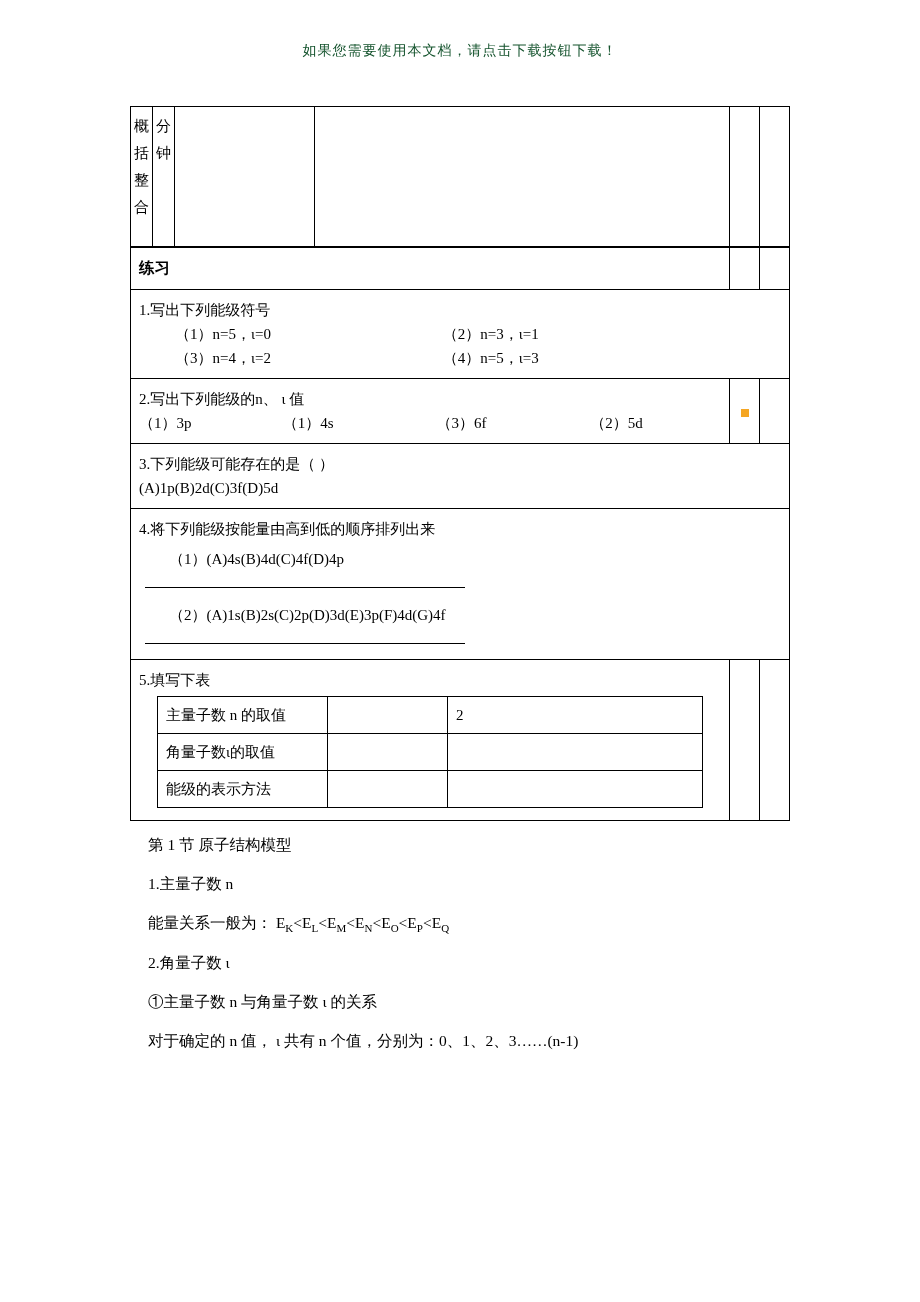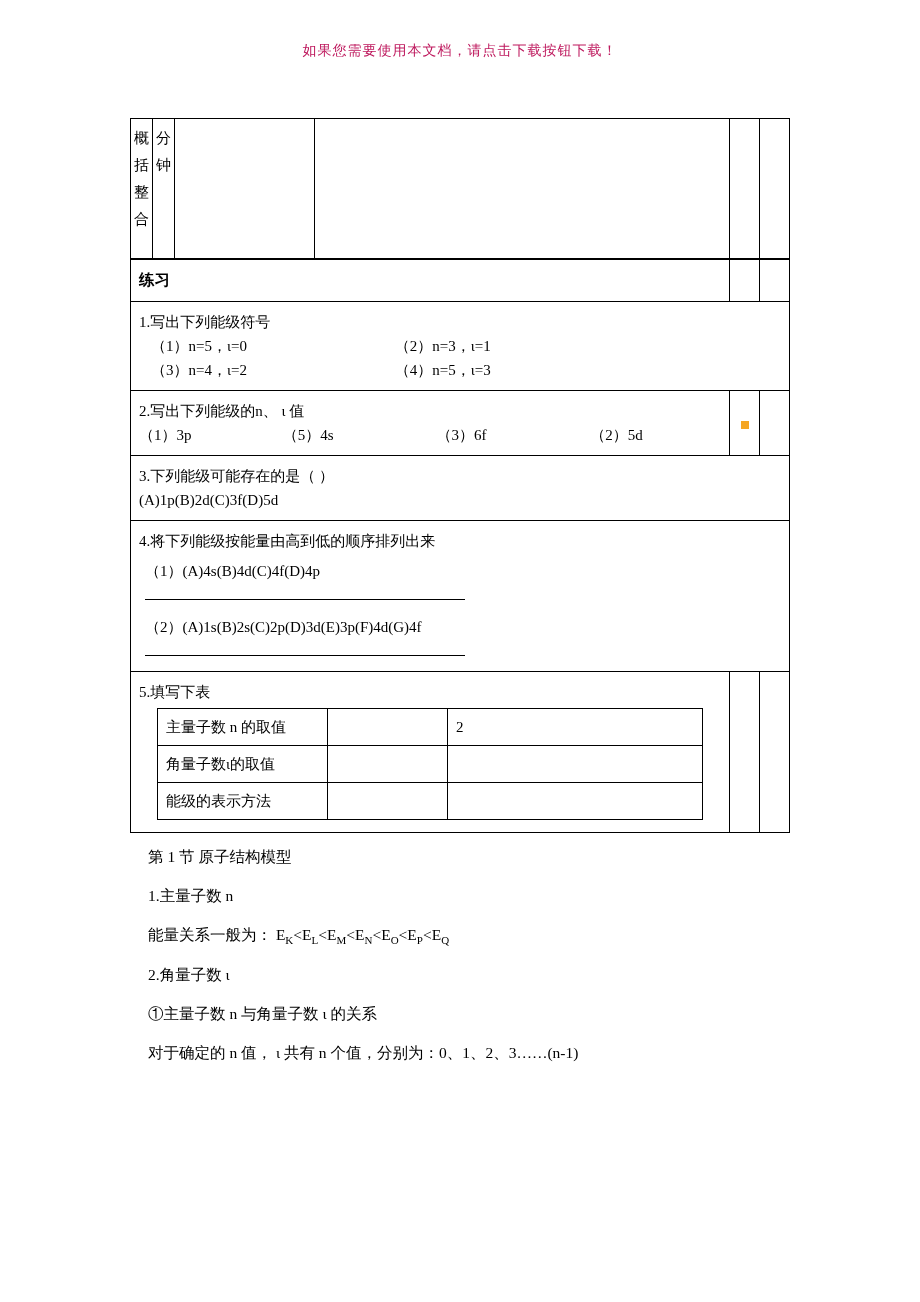--- a/index.html
+++ b/index.html
@@ -8,23 +8,23 @@
       background: #fff;
       width: 920px;
       min-height: 1302px;
       padding: 40px 0;
       color: #000;
       font-size: 15.5px;
       line-height: 1.6;
     }
     .header-note {
       text-align: center;
-      color: #be185d;
+      color: #14532d;
       font-size: 14px;
-      margin-bottom: 56px;
+      margin-bottom: 44px;
       letter-spacing: 1px;
     }
     .content-wrap {
       width: 660px;
       margin-left: 130px;
     }
     table {
       border-collapse: collapse;
       width: 100%;
     }
@@ -36,21 +36,21 @@
     }
     .top-table { margin-bottom: 0; }
     .top-table td { height: 140px; }
     .top-table .vcell { width: 22px; text-align: center; padding: 6px 2px; }
     .vchar { display: block; line-height: 1.8; }
     .tiny-col { width: 30px; }
     .exercise-table td { padding: 8px 8px; }
     .row-title { font-size: 15.5px; font-weight: bold; }
     .q-items { padding-left: 6px; }
     .q-inline { display: inline-block; margin-right: 10px; }
-    .indent-item { padding-left: 6px; display: inline-block; }
+    .indent-item { padding-left: 6px; display: inline-block; margin-left: 24px; }
     .fill-line { 
       display: inline-block; 
       border-bottom: 1px solid #000; 
       width: 320px; 
       height: 1em; 
       vertical-align: baseline;
       margin-left: 6px;
     }
     .small-orange-box {
       display: inline-block;
@@ -111,21 +111,21 @@
           <span class="indent-item" style="width:240px">（3）n=4，ι=2</span>
           <span class="indent-item">（4）n=5，ι=3</span>
         </div>
       </td>
     </tr>
     <tr>
       <td>
         <div>2.写出下列能级的n、 ι 值</div>
         <div>
           <span class="q-inline" style="width:130px">（1）3p</span>
-          <span class="q-inline" style="width:140px">（5）4s</span>
+          <span class="q-inline" style="width:140px">（1）4s</span>
           <span class="q-inline" style="width:140px">（3）6f</span>
           <span class="q-inline">（2）5d</span>
         </div>
       </td>
       <td class="tiny-col" style="text-align:center; vertical-align:middle;">
         <span class="small-orange-box"></span>
       </td>
       <td class="tiny-col"></td>
     </tr>
     <tr>

